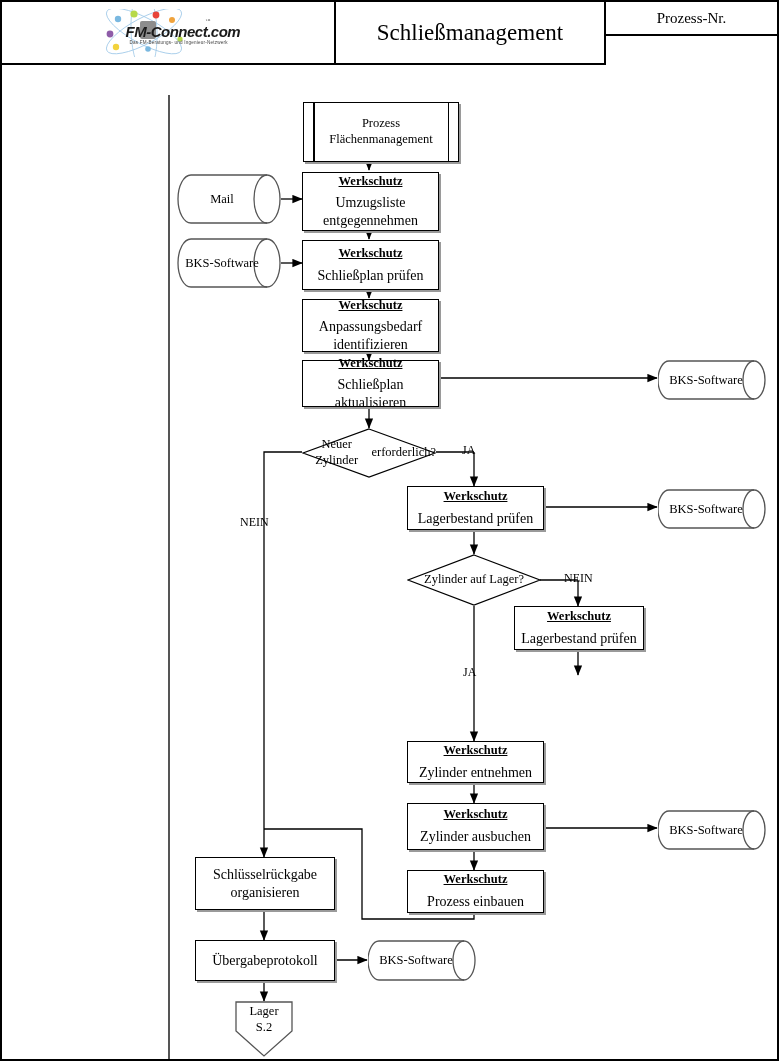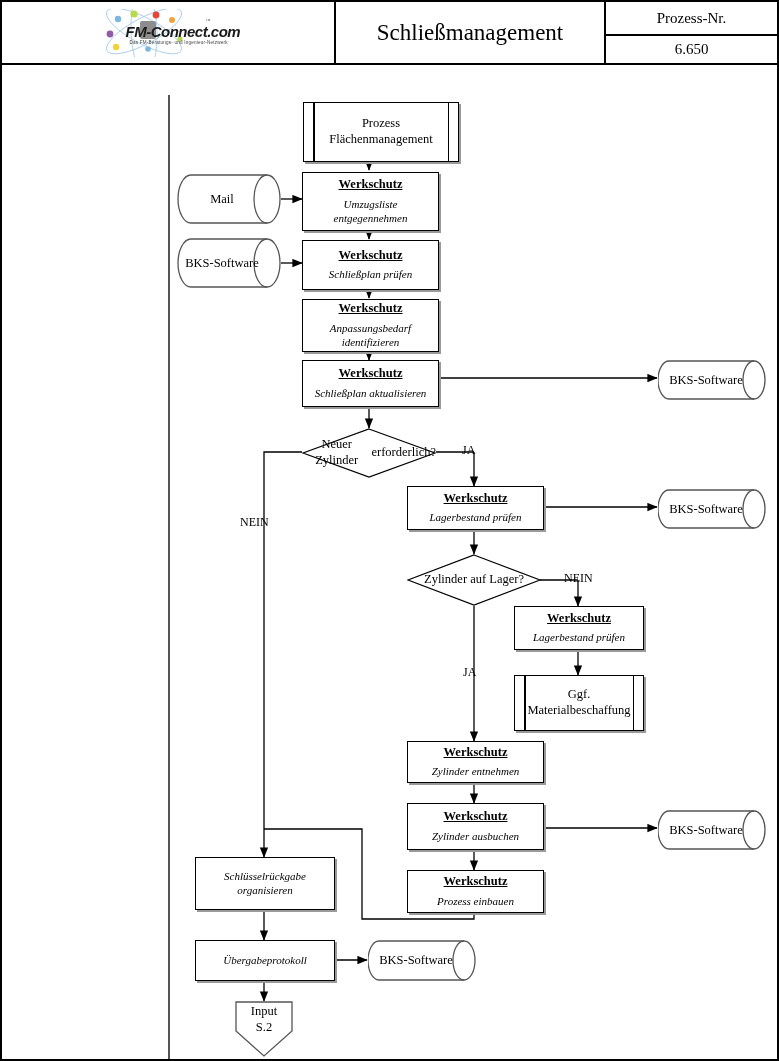--- a/index.html
+++ b/index.html
@@ -37,21 +37,21 @@
   #canvas{position:absolute;left:0;top:0;width:779px;height:1061px;}
   #wires{position:absolute;left:0;top:0;width:779px;height:1061px;pointer-events:none;}
 
   .node{position:absolute;box-sizing:border-box;display:flex;flex-direction:column;
         align-items:center;justify-content:center;text-align:center;
         font-size:12.5px;line-height:1.25;background:#fff;}
 
   
   .proc{border:1.5px solid #000;box-shadow:2px 2px 0 0 #9a9a9a;}
   .proc .role{font-weight:bold;text-decoration:underline;font-size:12.5px;margin-bottom:5px;}
-  .proc .txt{font-size:11px;font-style:italic;}
+  .proc .txt{font-size:14px;}
 
   
   .pre{border:1.5px solid #000;box-shadow:2px 2px 0 0 #9a9a9a;position:absolute;}
   .pre::before,.pre::after{content:"";position:absolute;top:0;bottom:0;width:1.5px;background:#000;}
   .pre::before{left:9px;}
   .pre::after{right:9px;}
 
   
   .cyl{position:absolute;display:flex;align-items:center;justify-content:center;
        font-size:12.5px;text-align:center;}
@@ -107,21 +107,20 @@
           <circle cx="84" cy="30" r="2.6" fill="#b7d94a"></circle>
           <rect x="44" y="12" width="16" height="18" rx="2" fill="#8d8d8d"></rect>
         </svg>
         <div class="wordmark">FM-Connect.com</div>
         <div class="tm">™</div>
         <div class="tagline">Das FM-Beratungs- und Ingenieur-Netzwerk</div>
       </div>
     </div>
     <div class="hdr-title">Schließmanagement</div>
     <div class="hdr-pnr">Prozess-Nr.</div>
-    <div class="hdr-pnum">6.650</div>
   </div>
 
   <div class="vdiv"></div>
 
   <svg id="wires">
     <defs>
       <marker id="ah" markerWidth="9" markerHeight="9" refX="7.4" refY="3.2" orient="auto" markerUnits="strokeWidth">
         <path d="M0,0 L8,3.2 L0,6.4 z" fill="#000"></path>
       </marker>
     </defs>
@@ -266,24 +265,20 @@
       </div>
     </div>
     <div class="elabel" style="left:562px;top:569px;">NEIN</div>
     <div class="elabel" style="left:461px;top:663px;">JA</div>
 
     <div class="node proc" style="left:512px;top:604px;width:130px;height:44px;">
       <div class="role">Werkschutz</div>
       <div class="txt">Lagerbestand prüfen</div>
     </div>
 
-    <div class="node pre" style="left:512px;top:673px;width:130px;height:56px;">
-      <div class="txt">Ggf.</div>
-      <div class="txt">Materialbeschaffung</div>
-    </div>
 
     <div class="node proc" style="left:405px;top:739px;width:137px;height:42px;">
       <div class="role">Werkschutz</div>
       <div class="txt">Zylinder entnehmen</div>
     </div>
 
     <div class="node proc" style="left:405px;top:801px;width:137px;height:47px;">
       <div class="role">Werkschutz</div>
       <div class="txt">Zylinder ausbuchen</div>
     </div>
@@ -316,19 +311,19 @@
         <path d="M96,1 A11,19.5 0 0 0 96,40" fill="none" stroke="#555" stroke-width="1.3"></path>
       </svg>
       <span class="clabel">BKS-Software</span>
     </div>
 
     <div class="penta" style="left:228px;top:999px;width:68px;height:56px;">
       <svg width="68" height="56" viewBox="0 0 68 56">
         <path d="M6,1 H62 V30 L34,55 L6,30 Z" fill="#fff" stroke="#555" stroke-width="1.3"></path>
       </svg>
       <div class="plabel">
-        <span>Input</span>
+        <span>Lager</span>
         <span>S.2</span>
       </div>
     </div>
 
   </div>
 </div>
 
 </body></html>

